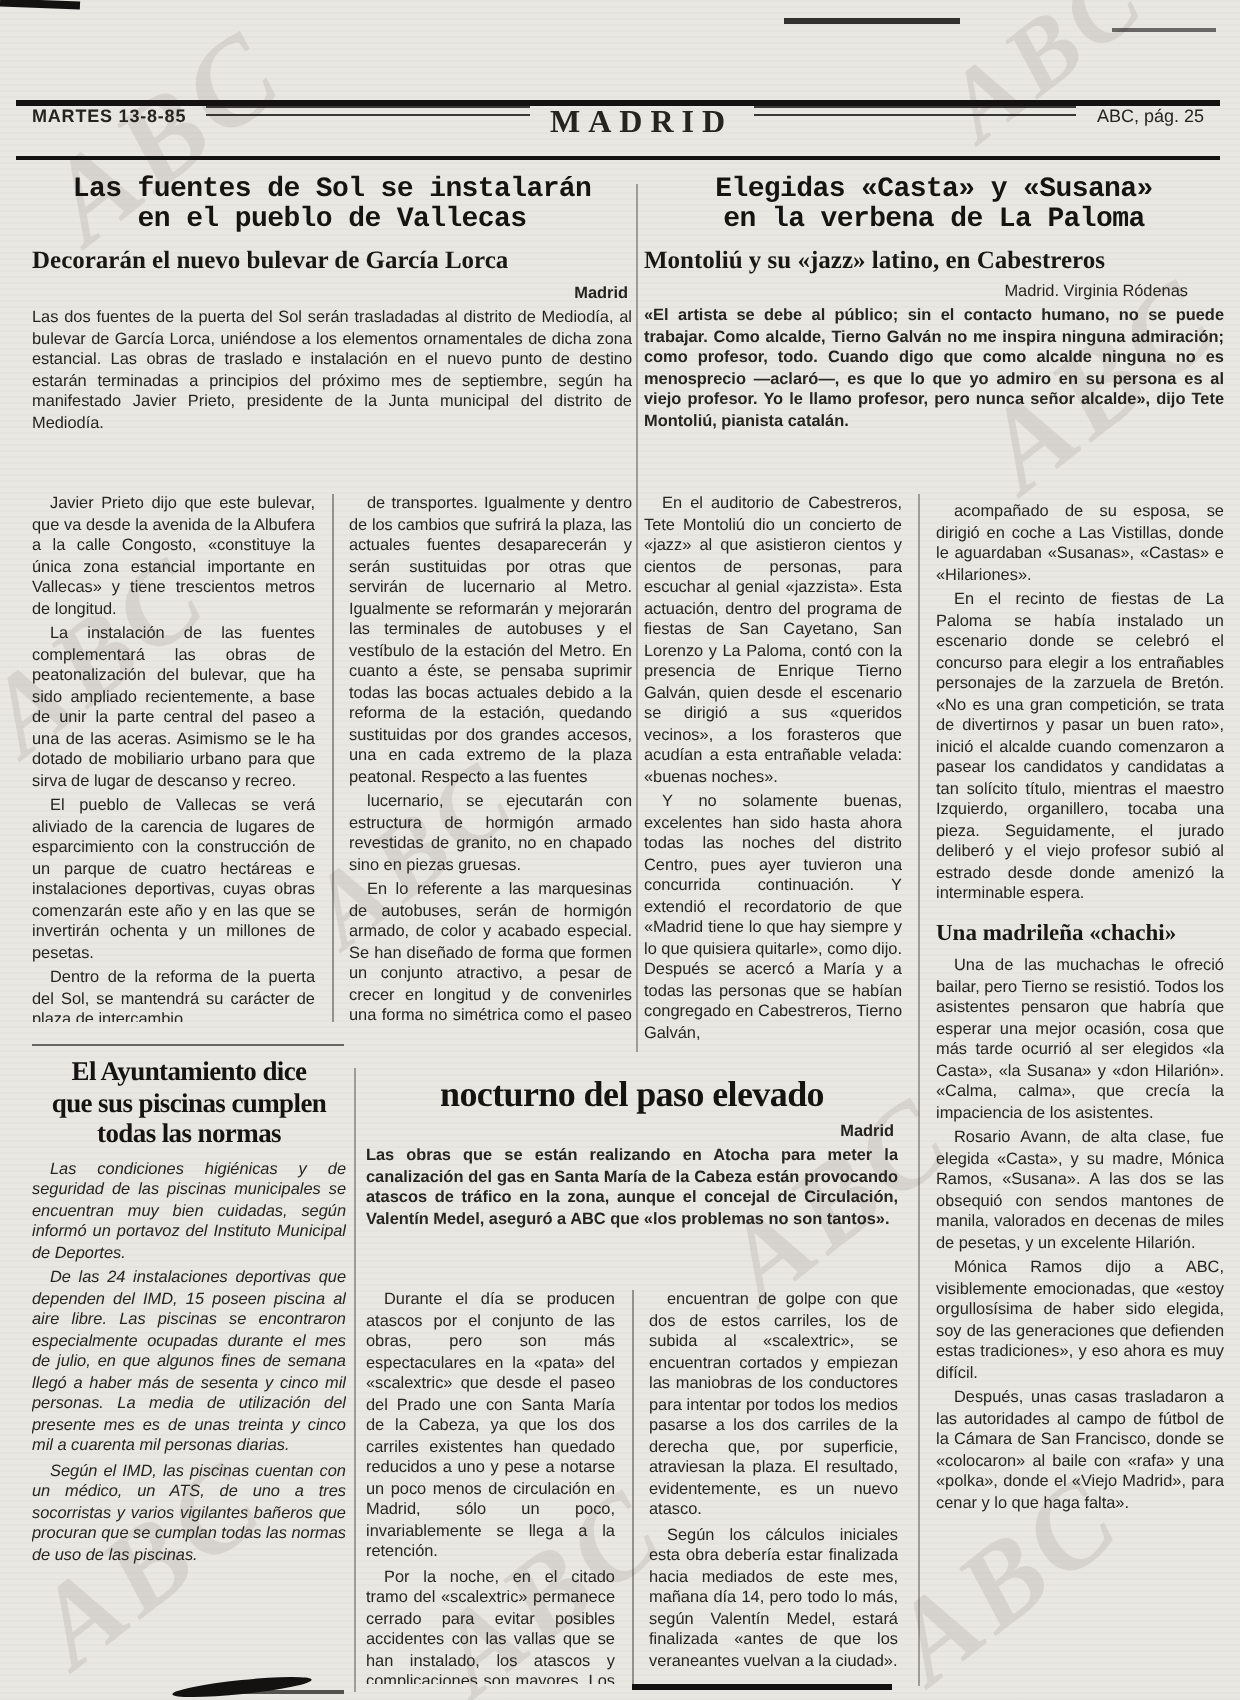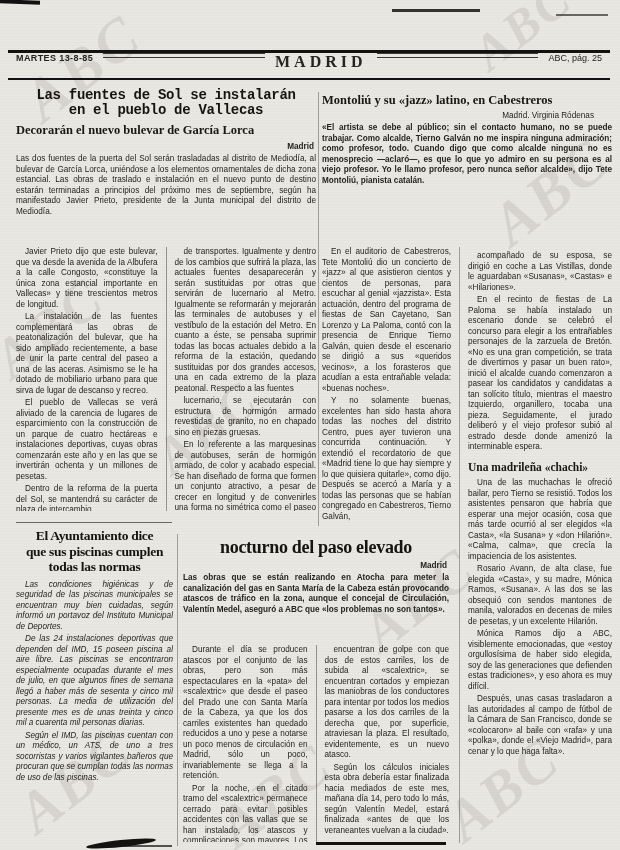--- a/index.html
+++ b/index.html
@@ -102,20 +102,24 @@
       </div>
       <div class="col body-txt">
         <p>de transportes. Igualmente y dentro de los cambios que sufrirá la plaza, las actuales fuentes desaparecerán y serán sustituidas por otras que servirán de lucernario al Metro. Igualmente se reformarán y mejorarán las terminales de autobuses y el vestíbulo de la estación del Metro. En cuanto a éste, se pensaba suprimir todas las bocas actuales debido a la reforma de la estación, quedando sustituidas por dos grandes accesos, una en cada extremo de la plaza peatonal. Respecto a las fuentes</p>
         <p>lucernario, se ejecutarán con estructura de hormigón armado revestidas de granito, no en chapado sino en piezas gruesas.</p>
         <p>En lo referente a las marquesinas de autobuses, serán de hormigón armado, de color y acabado especial. Se han diseñado de forma que formen un conjunto atractivo, a pesar de crecer en longitud y de convenirles una forma no simétrica como el paseo ya citado.</p>
       </div>
     </div>
   </div>
 
   <div class="abs article" style="left:322px;top:88px;width:290px;">
+    <div class="hl hl-big">
+      <div>Elegidas «Casta» y «Susana»</div>
+      <div>en la verbena de La Paloma</div>
+    </div>
     <div class="subhead">Montoliú y su «jazz» latino, en Cabestreros</div>
     <div class="byline">Madrid. Virginia Ródenas</div>
     <div class="body-txt lead bold">
       <p>«El artista se debe al público; sin el contacto humano, no se puede trabajar. Como alcalde, Tierno Galván no me inspira ninguna admiración; como profesor, todo. Cuando digo que como alcalde ninguna no es menosprecio —aclaró—, es que lo que yo admiro en su persona es al viejo profesor. Yo le llamo profesor, pero nunca señor alcalde», dijo Tete Montoliú, pianista catalán.</p>
     </div>
   </div>
 
   <div class="abs article body-txt" style="left:322px;top:247px;width:129px;height:286px;">
     <p>En el auditorio de Cabestreros, Tete Montoliú dio un concierto de «jazz» al que asistieron cientos y cientos de personas, para escuchar al genial «jazzista». Esta actuación, dentro del programa de fiestas de San Cayetano, San Lorenzo y La Paloma, contó con la presencia de Enrique Tierno Galván, quien desde el escenario se dirigió a sus «queridos vecinos», a los forasteros que acudían a esta entrañable velada: «buenas noches».</p>
     <p>Y no solamente buenas, excelentes han sido hasta ahora todas las noches del distrito Centro, pues ayer tuvieron una concurrida continuación. Y extendió el recordatorio de que «Madrid tiene lo que hay siempre y lo que quisiera quitarle», como dijo. Después se acercó a María y a todas las personas que se habían congregado en Cabestreros, Tierno Galván,</p>

